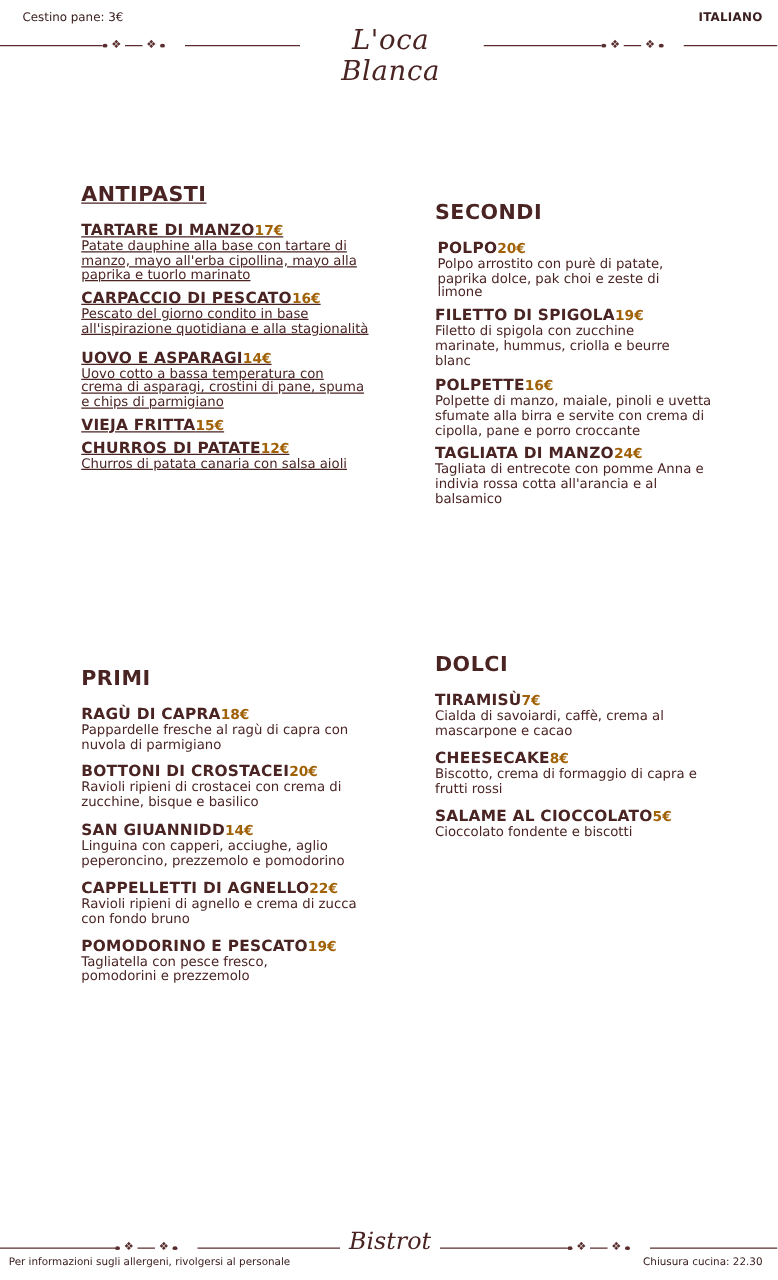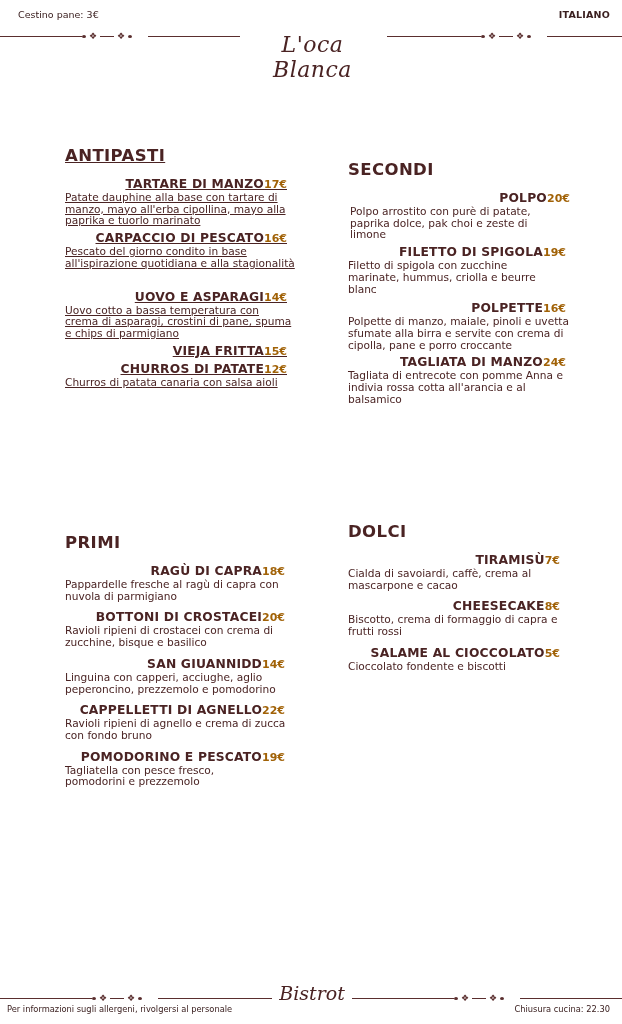--- a/index.html
+++ b/index.html
@@ -4,28 +4,28 @@
 <style>
   html, body { margin:0; padding:0; background:#ffffff; }
   body { width:622px; height:1024px; position:relative; overflow:hidden;
          font-family:"DejaVu Sans", sans-serif; color:#4a2323; }
   .top-left { position:absolute; left:18px; top:9px; font-size:9.5px; color:#3b2020; }
   .top-right { position:absolute; right:12px; top:9px; font-size:9.5px; font-weight:bold; color:#3b2020; letter-spacing:0.2px; }
   .rule { position:absolute; height:1px; background:#5a2e2e; }
   .orn { position:absolute; height:12px; display:flex; align-items:center; gap:3px; color:#5a2e2e; font-size:9px; line-height:1; }
   .orn .dash { width:14px; height:1px; background:#5a2e2e; display:inline-block; }
   .orn .dot { width:4px; height:3px; background:#5a2e2e; border-radius:50%; display:inline-block; }
-  .brand { position:absolute; left:240px; top:32px; width:145px; text-align:center;
+  .brand { position:absolute; left:240px; top:20px; width:145px; text-align:center;
            font-family:"DejaVu Serif", serif; font-style:italic; font-size:22px; color:#4a2323; letter-spacing:0.5px; }
   .brand-bottom { position:absolute; left:272px; top:982px; width:80px; text-align:center;
            font-family:"DejaVu Serif", serif; font-style:italic; font-size:19px; color:#4a2323; }
   .section { position:absolute; width:230px; }
   .sec-title { font-size:16.5px; font-weight:bold; color:#4a2323; letter-spacing:0.4px; margin-bottom:12px; }
   .item { margin-bottom:4px; }
-  .item-head { display:flex; justify-content:flex-end; align-items:baseline; }
+  .item-head { display:flex; justify-content:flex-start; align-items:baseline; }
   .item-name { font-size:12.3px; font-weight:bold; color:#4a2323; letter-spacing:0.2px; }
   .item-price { font-size:11px; font-weight:bold; color:#a16207; padding-right:8px; }
   .item-desc { font-size:10.6px; line-height:11.7px; color:#4a2323; margin-top:1px; }
   .foot-left { position:absolute; left:7px; top:1004px; font-size:8.3px; color:#3b2020; }
   .foot-right { position:absolute; right:12px; top:1004px; font-size:8.3px; color:#3b2020; }
 </style>
 </head>
 <body>
 
 <div class="top-left">Cestino pane: 3€</div>
@@ -60,21 +60,21 @@
       </div>
     <div class="item-desc">Patate dauphine alla base con tartare di manzo, mayo all'erba cipollina, mayo alla paprika e tuorlo marinato</div>
   </div>
   <div class="item">
     <div class="item-head">
         <span class="item-name">CARPACCIO DI PESCATO</span>
         <span class="item-price">16€</span>
       </div>
     <div class="item-desc">Pescato del giorno condito in base all'ispirazione quotidiana e alla stagionalità</div>
   </div>
-  <div class="item" style="margin-top:20px;">
+  <div class="item" style="margin-top:9px;">
     <div class="item-head">
         <span class="item-name">UOVO E ASPARAGI</span>
         <span class="item-price">14€</span>
       </div>
     <div class="item-desc">Uovo cotto a bassa temperatura con crema di asparagi, crostini di pane, spuma e chips di parmigiano</div>
   </div>
   <div class="item">
     <div class="item-head">
         <span class="item-name">VIEJA FRITTA</span>
         <span class="item-price">15€</span>

